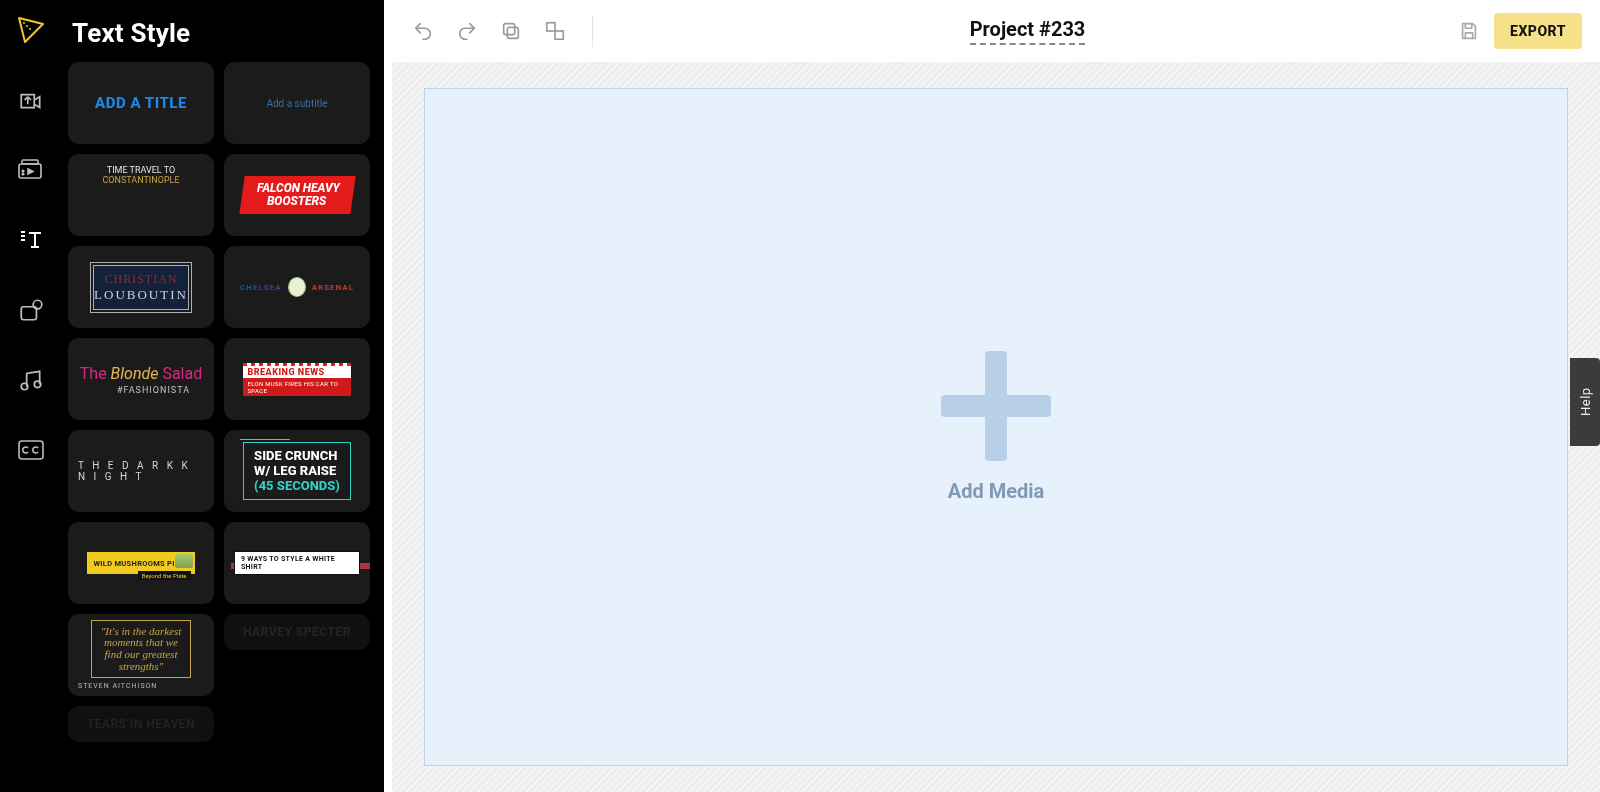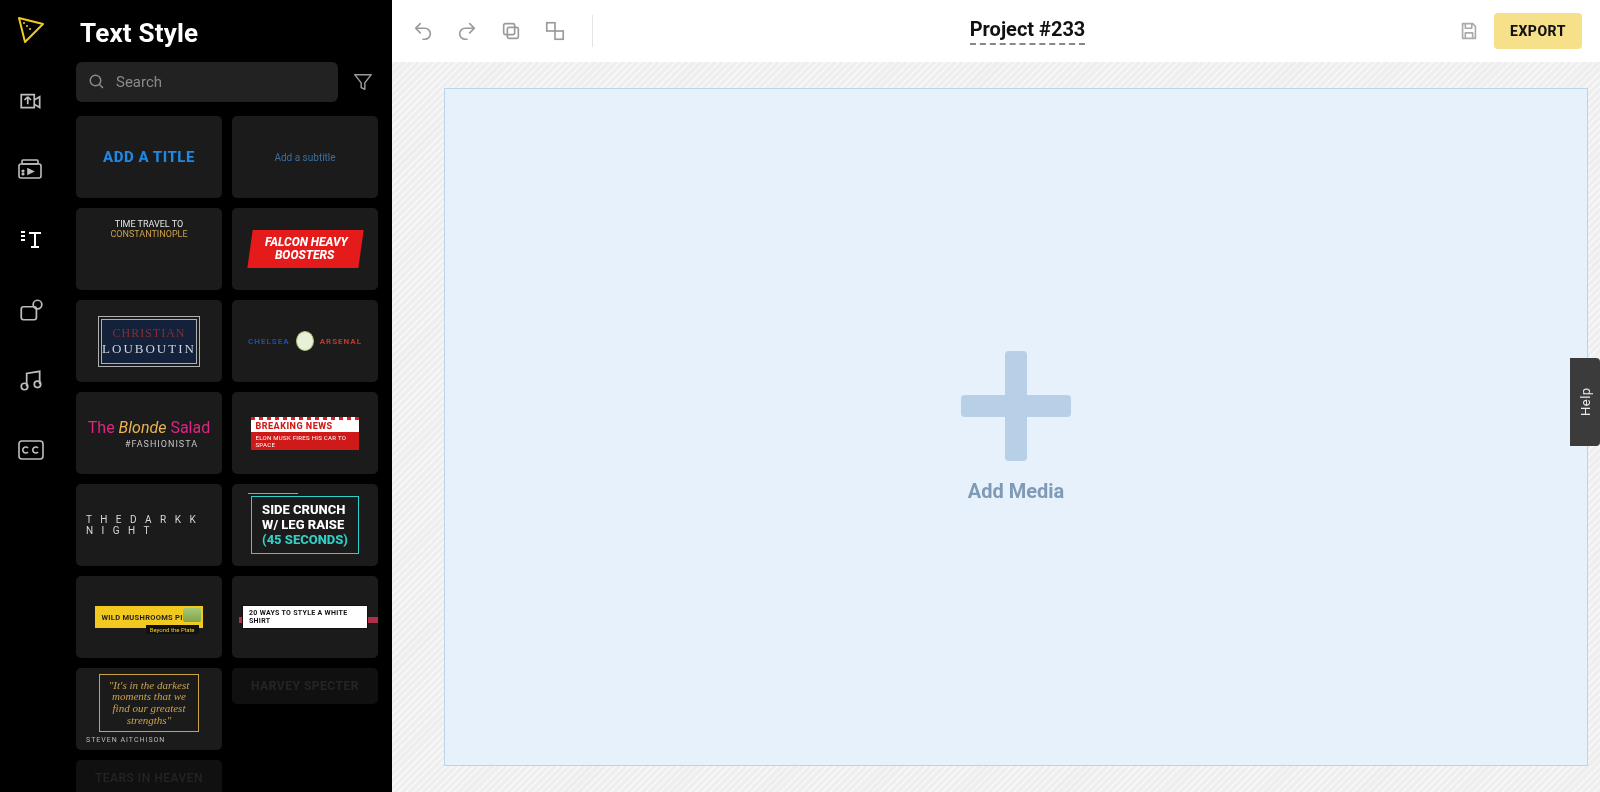--- a/index.html
+++ b/index.html
@@ -11,33 +11,33 @@
   background: #000; display: flex; flex-direction: column; align-items: center;
   padding-top: 14px; gap: 38px;
 }
 .rail .logo svg { display:block; }
 .rail .rail-btn { width: 32px; height: 32px; display:flex; align-items:center; justify-content:center; color:#bdbdbd; cursor:pointer; }
 .rail .rail-btn.active { color:#fff; }
 .rail .rail-btn svg { stroke: currentColor; fill:none; }
 
 
 .panel {
-  position:absolute; left:62px; top:0; width:330px; height:100%; background:#000; color:#fff;
+  position:absolute; left:54px; top:0; width:330px; height:100%; background:#000; color:#fff;
   display:flex; flex-direction:column; padding: 10px 14px 0 14px; justify-content: space-between;
 }
 .panel-title { font-size:26px; font-weight:700; letter-spacing:0.2px; margin:8px 4px 14px 4px; }
 
 .search-row { display:flex; align-items:center; gap:10px; margin-bottom:14px; }
 .search-wrap { flex:1; background:#222; border-radius:6px; height:40px; display:flex; align-items:center; padding:0 12px; gap:10px; }
 .search-wrap input { flex:1; background:transparent; border:none; outline:none; color:#bbb; font-size:15px; }
 .search-wrap input::placeholder { color:#8a8a8a; }
 .filter-btn { width:30px; height:30px; display:flex; align-items:center; justify-content:center; color:#9a9a9a; cursor:pointer; }
 
 .grid { flex:1; overflow:hidden; display:grid; grid-template-columns: 1fr 1fr; gap:10px; align-content:start; }
-.card { background:#1b1b1b; border-radius:5px; height:82px; display:flex; align-items:center; justify-content:center; cursor:pointer; position:relative; overflow:hidden; }
+.card { background:#1b1b1b; border-radius:11px; height:82px; display:flex; align-items:center; justify-content:center; cursor:pointer; position:relative; overflow:hidden; }
 .card .inner { width:100%; height:100%; display:flex; align-items:center; justify-content:center; flex-direction:column; padding:6px 10px; }
 
 
 .thumb-title { color:#1e88e5; font-weight:800; font-size:15px; letter-spacing:0.5px; }
 .thumb-sub   { color:#3b6fa0; font-size:10px; }
 .thumb-serif-top { color:#e6e6e6; font-family: Georgia, "Times New Roman", serif; font-size:9px; text-align:center; line-height:1.1; }
 .thumb-serif-gold { color:#caa24a; }
 .thumb-redbox { background:#e51b1b; transform:skewX(-8deg); padding:6px 14px; }
 .thumb-redbox span { display:block; color:#fff; font-style:italic; font-weight:800; font-size:12px; text-align:center; transform:skewX(8deg); line-height:1.1; }
 .thumb-loub-wrap { border:1px solid #aeb0b4; padding:2px; }
@@ -99,21 +99,21 @@
 }
 
 
 .canvas-wrap {
   position:absolute; left:392px; right:0; top:62px; bottom:0;
   background: repeating-linear-gradient(135deg, #f6f6f6 0 2px, #eeeeee 2px 5px);
   padding:26px 32px 26px 32px;
 }
 .canvas {
   width:100%; height:100%; background:#e7f1fb; border:1px solid #b9d4ee;
-  display:flex; flex-direction:column; align-items:center; justify-content:center; gap:18px;margin-left:20px;
+  display:flex; flex-direction:column; align-items:center; justify-content:center; gap:18px;
 }
 .plus { position:relative; width:110px; height:110px; }
 .plus::before, .plus::after { content:""; position:absolute; background:#b8cfe8; border-radius:4px; }
 .plus::before { left:44px; top:0; width:22px; height:110px; }
 .plus::after  { left:0; top:44px; width:110px; height:22px; }
 .add-media { color:#7f9ab6; font-size:20px; font-weight:700; }
 
 
 .help-tab {
   position:absolute; right:0; top:358px; width:30px; height:88px; background:#3b3b3b;
@@ -173,34 +173,20 @@
     <svg width="28" height="22" viewBox="0 0 28 22" stroke-width="1.6">
         <rect x="2" y="2" width="24" height="18" rx="3"></rect>
         <path d="M11 9a3 3 0 1 0 0 4M21 9a3 3 0 1 0 0 4"></path>
       </svg>
   </div>
 </div>
 
 <div class="panel">
   <div class="panel-title">Text Style</div>
 
-  <div class="search-row">
-    <div class="search-wrap">
-      <svg width="18" height="18" viewBox="0 0 24 24">
-          <circle cx="10" cy="10" r="7" stroke="#8a8a8a" stroke-width="2" fill="none"></circle>
-          <path d="M15 15l5 5" stroke="#8a8a8a" stroke-width="2"></path>
-        </svg>
-      <input type="text" placeholder="Search" style="">
-    </div>
-    <div class="filter-btn">
-      <svg width="22" height="22" viewBox="0 0 24 24">
-          <path d="M3 4h18L14 13v7l-4-2v-5L3 4z" stroke="#9a9a9a" stroke-width="1.6" fill="none" stroke-linejoin="round"></path>
-        </svg>
-    </div>
-  </div>
 
   <div class="grid">
 
     <div class="card">
         <div class="inner">
       <span class="thumb-title">ADD A TITLE</span>
     </div>
       </div>
 
     <div class="card">
@@ -288,21 +274,21 @@
       <div class="thumb-pizza">
         <span class="t">WILD MUSHROOMS PIZZA</span>
         <span class="img"></span>
         <span class="sub">Beyond the Plate</span>
       </div>
     </div>
       </div>
 
     <div class="card">
         <div class="inner" style="position:relative; z-index:0;">
-      <div class="thumb-shirt">20 WAYS TO STYLE A WHITE SHIRT</div>
+      <div class="thumb-shirt">9 WAYS TO STYLE A WHITE SHIRT</div>
     </div>
       </div>
 
     <div class="card">
         <div class="inner" style="align-items:center;">
       <div class="thumb-quote">
             <div class="q">"It's in the darkest moments that we find our greatest strengths"</div>
           </div>
       <div class="thumb-quote-auth">STEVEN AITCHISON</div>
     </div>

